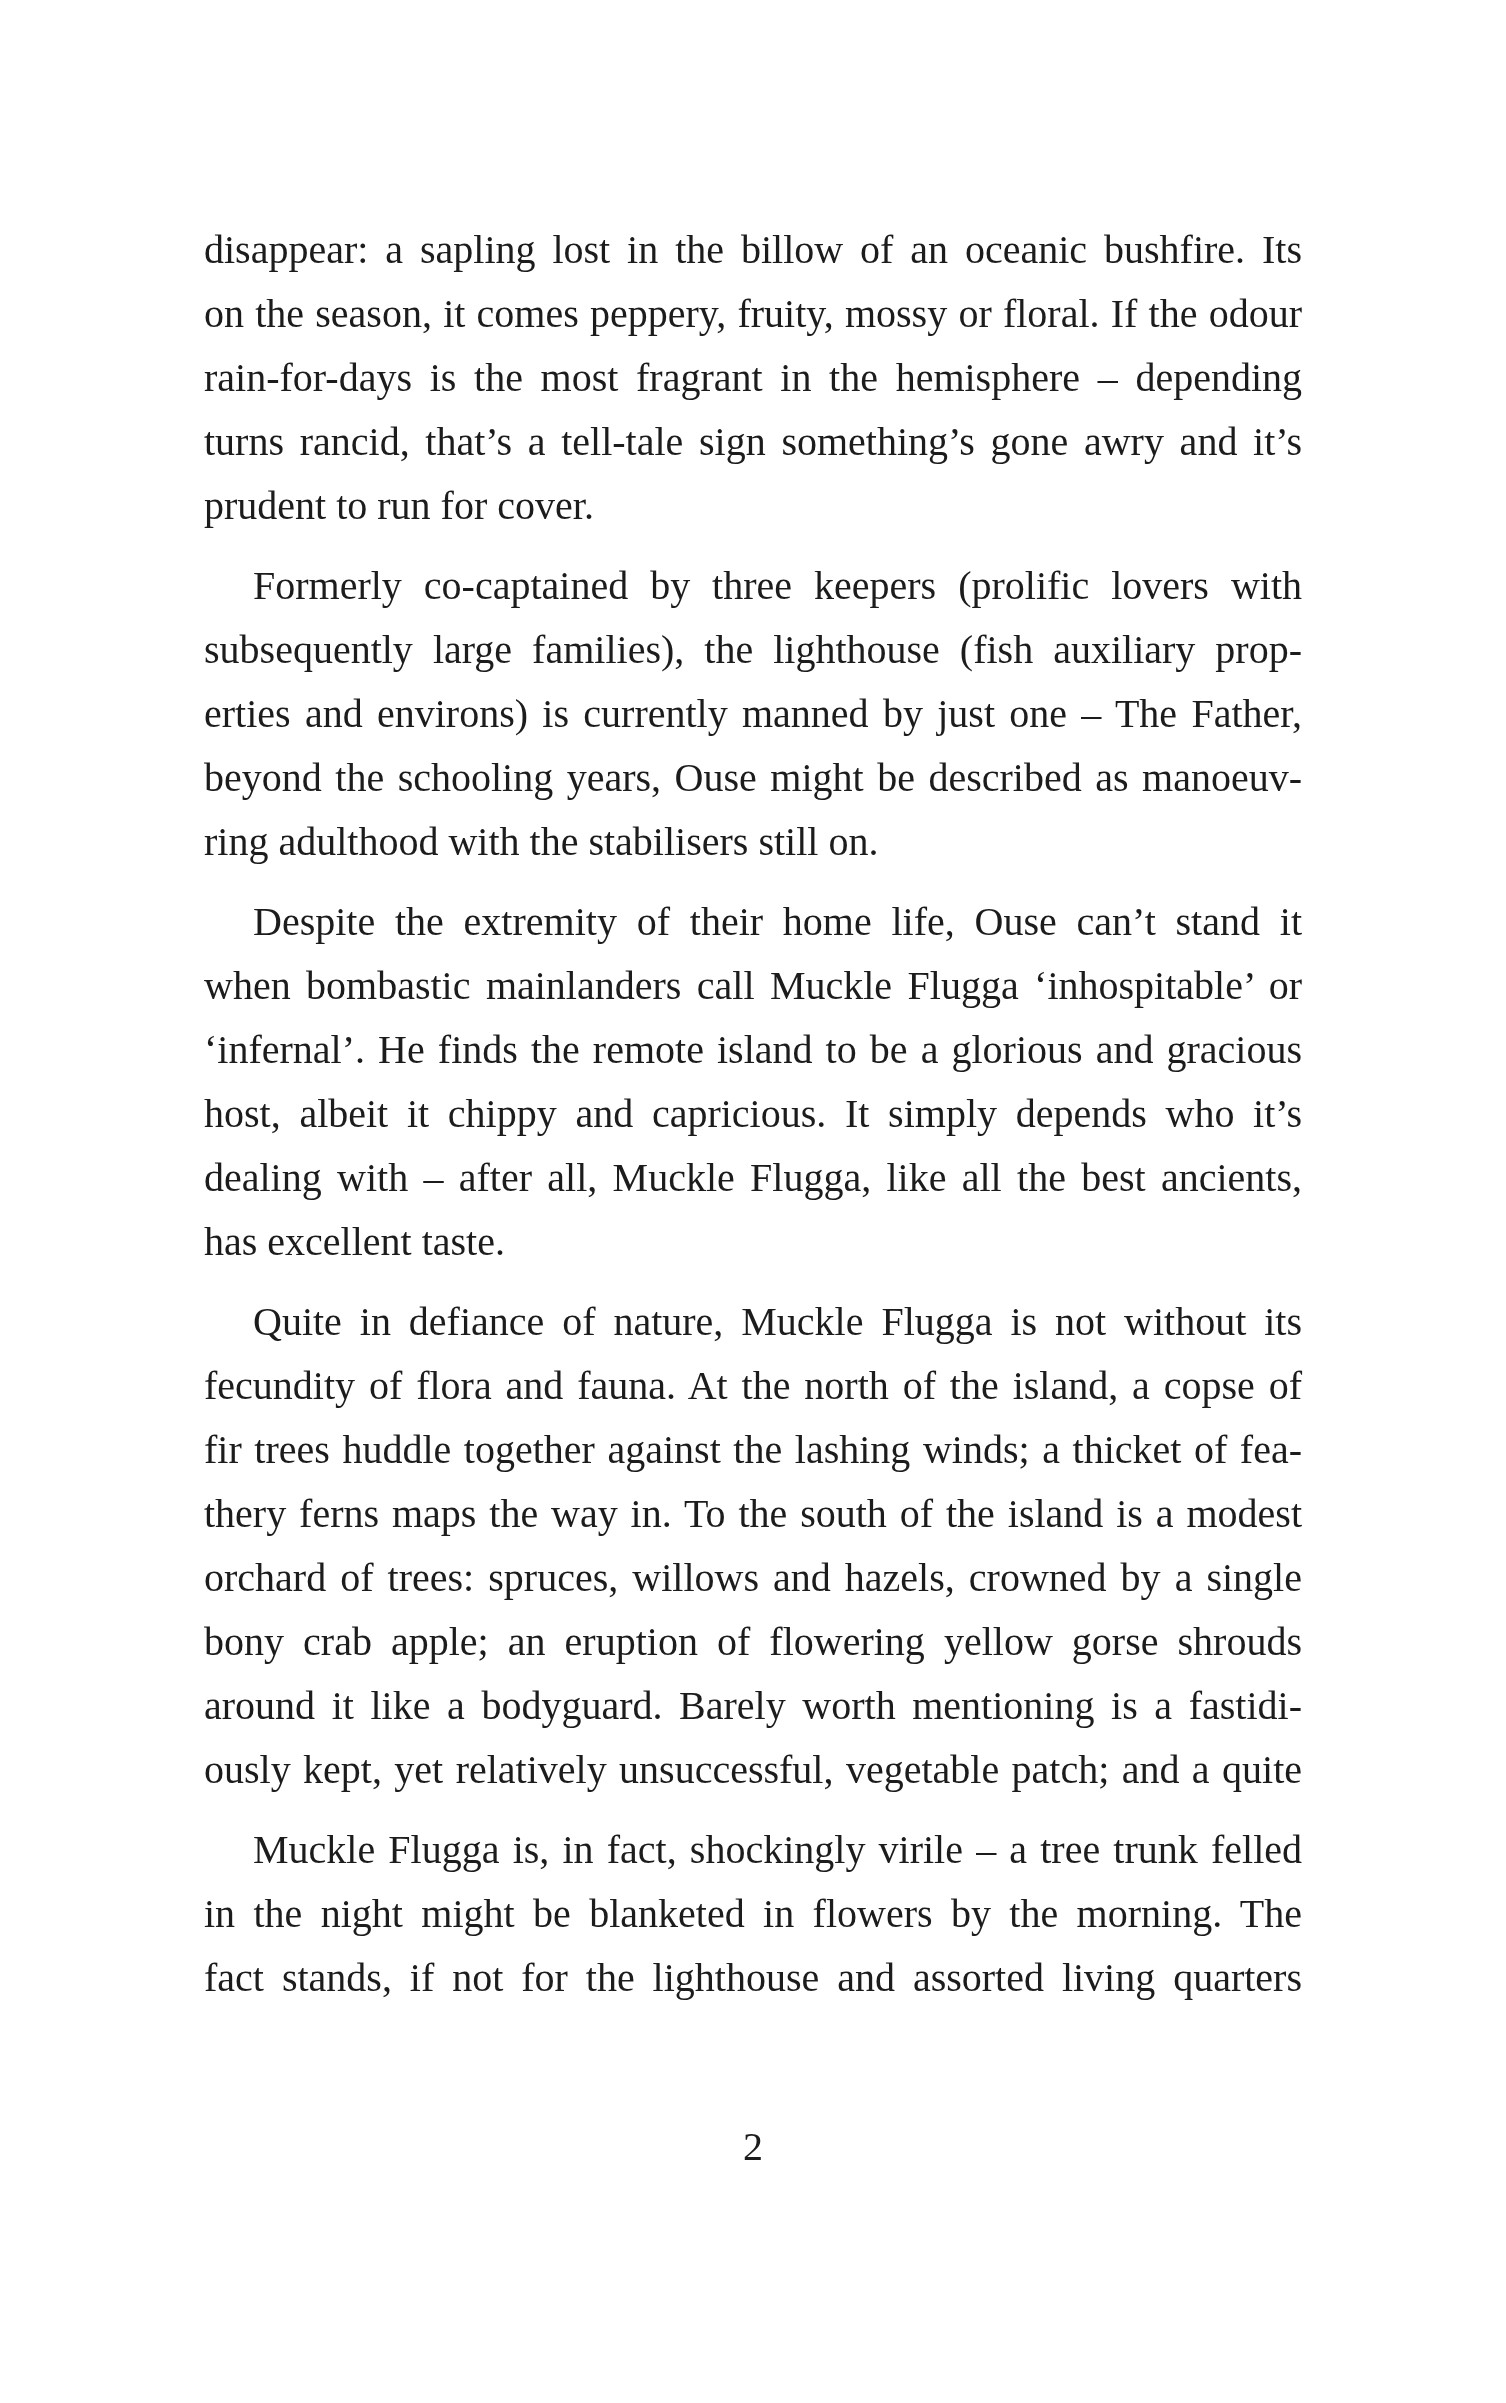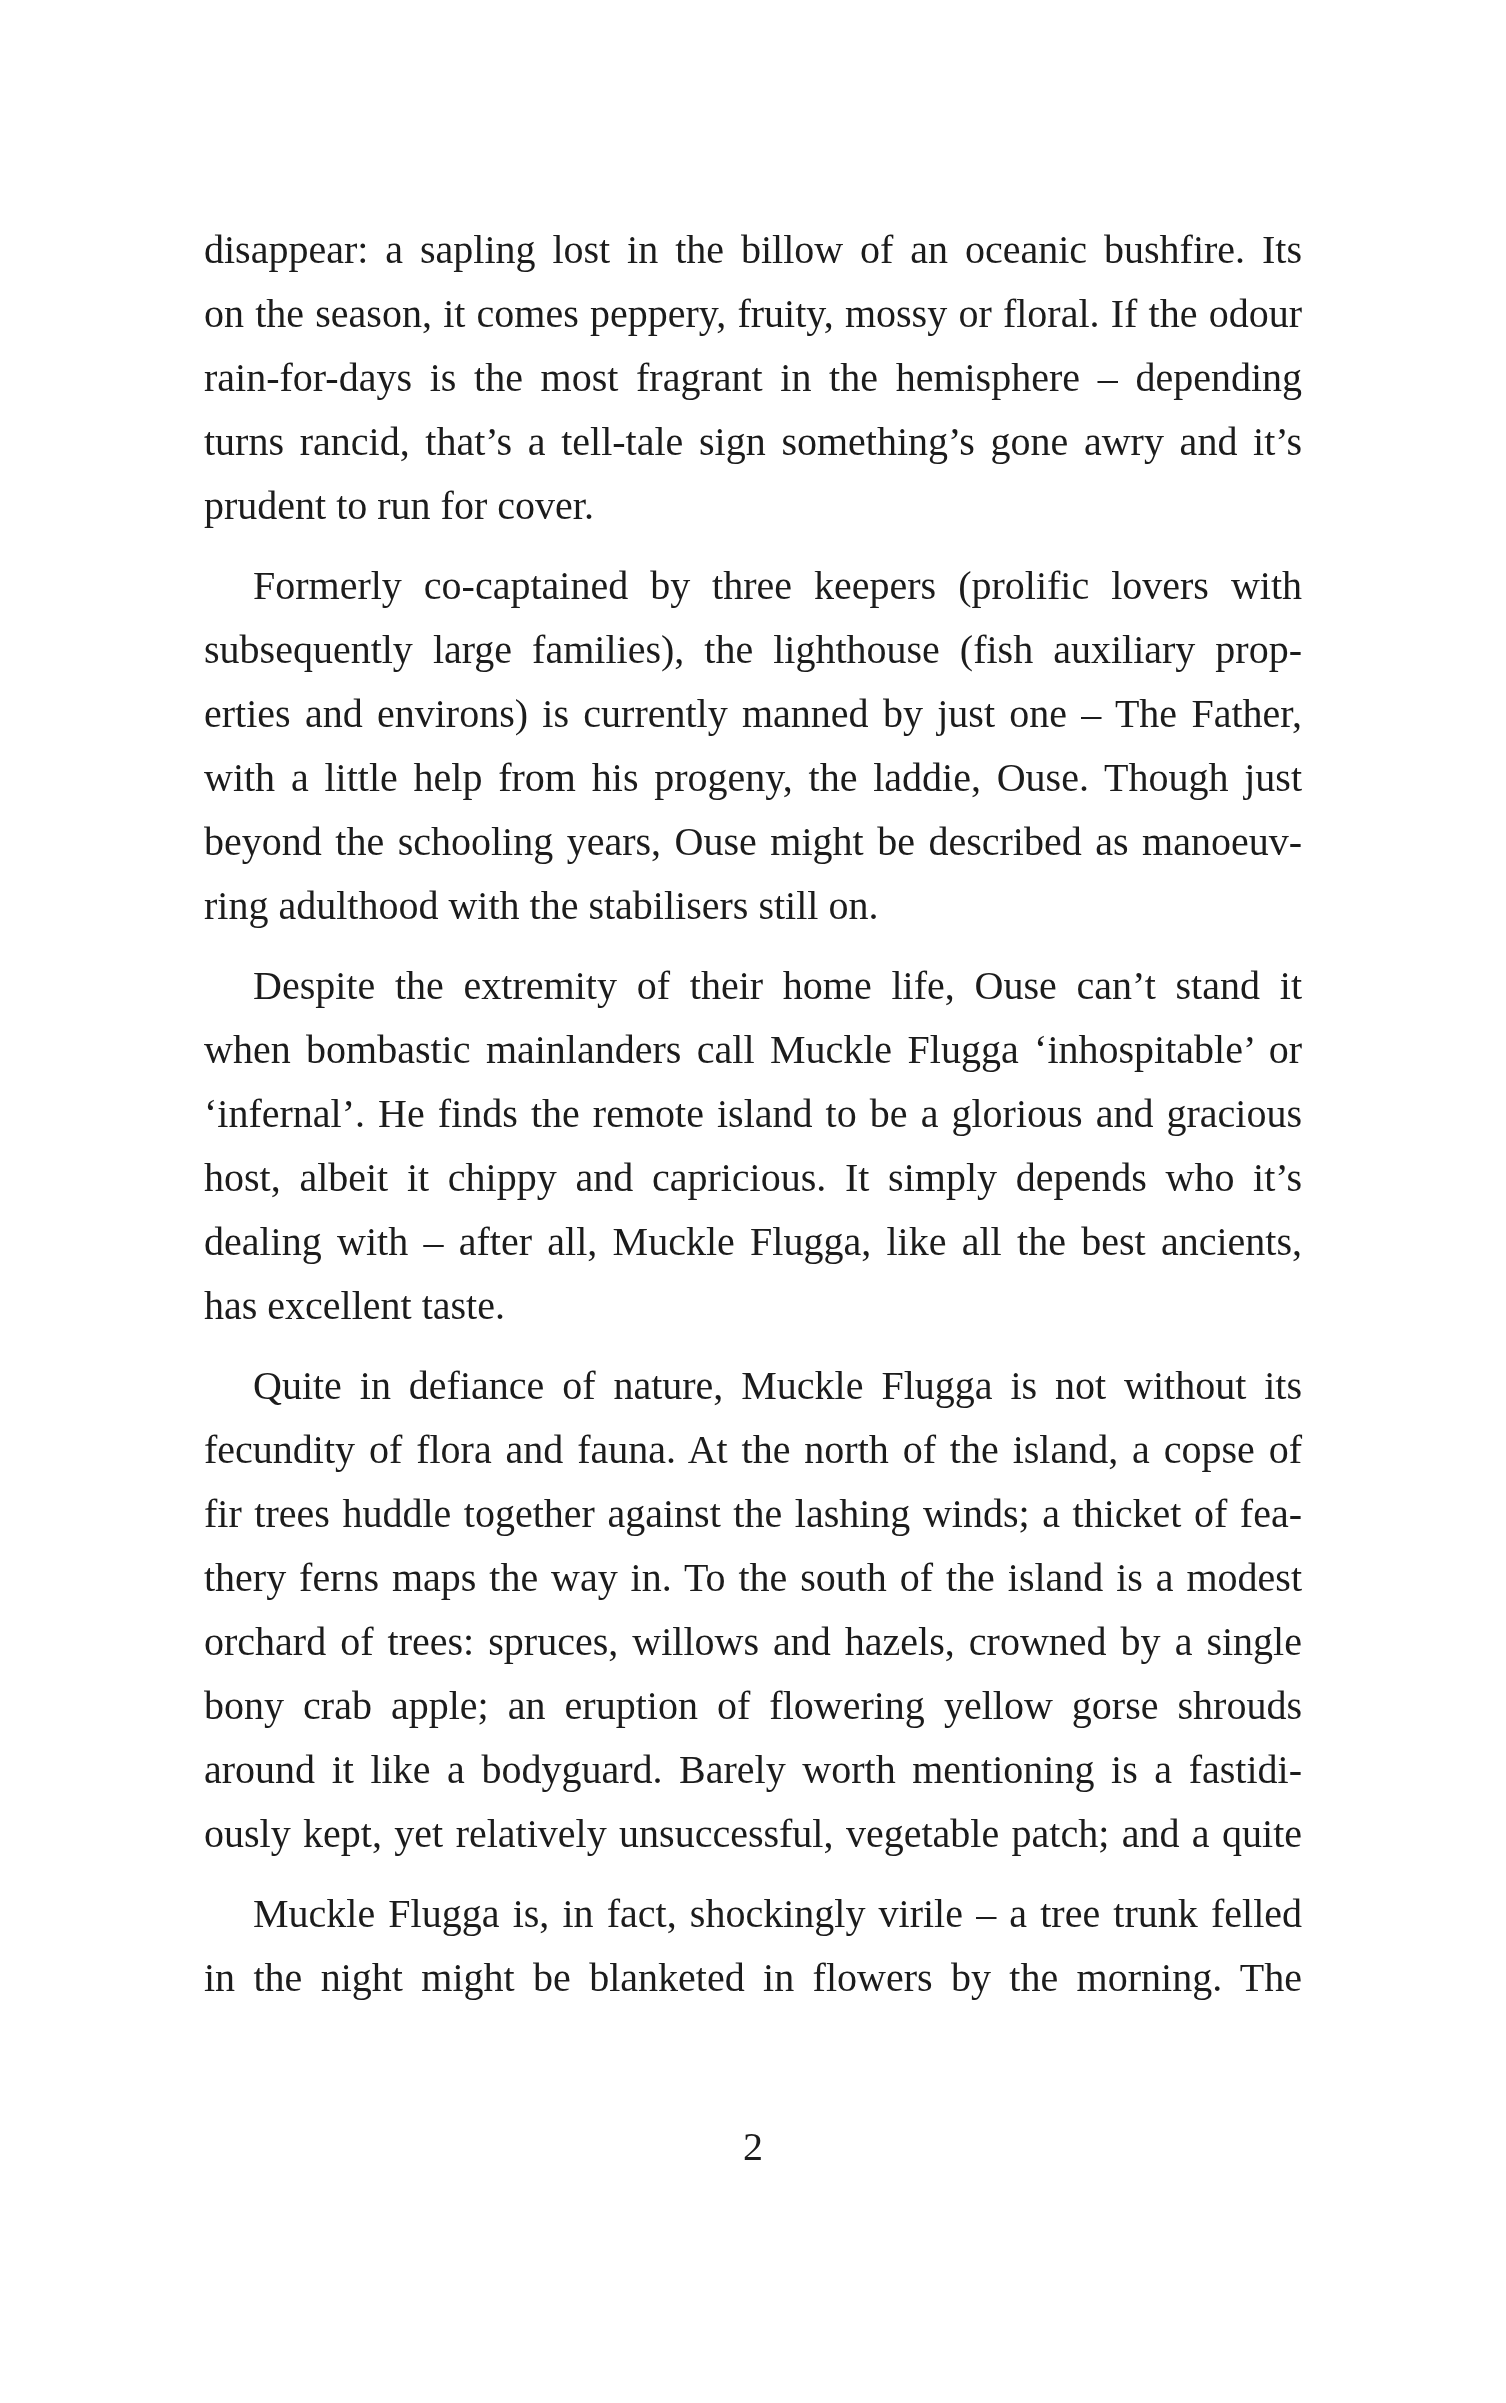--- a/index.html
+++ b/index.html
@@ -60,21 +60,20 @@
         <div class="line">disappear: a sapling lost in the billow of an oceanic bushfire. Its</div>
         <div class="line">on the season, it comes peppery, fruity, mossy or floral. If the odour</div>
         <div class="line">rain-for-days is the most fragrant in the hemisphere – depending</div>
         <div class="line">turns rancid, that’s a tell-tale sign something’s gone awry and it’s</div>
         <div class="line para-last">prudent to run for cover.</div>
       </div>
       <div class="para">
         <div class="line indent">Formerly co-captained by three keepers (prolific lovers with</div>
         <div class="line">subsequently large families), the lighthouse (fish auxiliary prop-</div>
         <div class="line">erties and environs) is currently manned by just one – The Father,</div>
-        <div class="line">with a little help from his progeny, the laddie, Ouse. Though just</div>
         <div class="line">beyond the schooling years, Ouse might be described as manoeuv-</div>
         <div class="line para-last">ring adulthood with the stabilisers still on.</div>
       </div>
       <div class="para">
         <div class="line indent">Despite the extremity of their home life, Ouse can’t stand it</div>
         <div class="line">when bombastic mainlanders call Muckle Flugga ‘inhospitable’ or</div>
         <div class="line">‘infernal’. He finds the remote island to be a glorious and gracious</div>
         <div class="line">host, albeit it chippy and capricious. It simply depends who it’s</div>
         <div class="line">dealing with – after all, Muckle Flugga, like all the best ancients,</div>
         <div class="line para-last">has excellent taste.</div>
@@ -85,17 +84,18 @@
         <div class="line">fir trees huddle together against the lashing winds; a thicket of fea-</div>
         <div class="line">thery ferns maps the way in. To the south of the island is a modest</div>
         <div class="line">orchard of trees: spruces, willows and hazels, crowned by a single</div>
         <div class="line">bony crab apple; an eruption of flowering yellow gorse shrouds</div>
         <div class="line">around it like a bodyguard. Barely worth mentioning is a fastidi-</div>
         <div class="line">ously kept, yet relatively unsuccessful, vegetable patch; and a quite</div>
       </div>
       <div class="para">
         <div class="line indent">Muckle Flugga is, in fact, shockingly virile – a tree trunk felled</div>
         <div class="line">in the night might be blanketed in flowers by the morning. The</div>
+        <div class="line">fact stands, if not for the lighthouse and assorted living quarters</div>
       </div>
     </main>
   <div class="folio">2</div>
 </div>
 
 
 </body></html>

